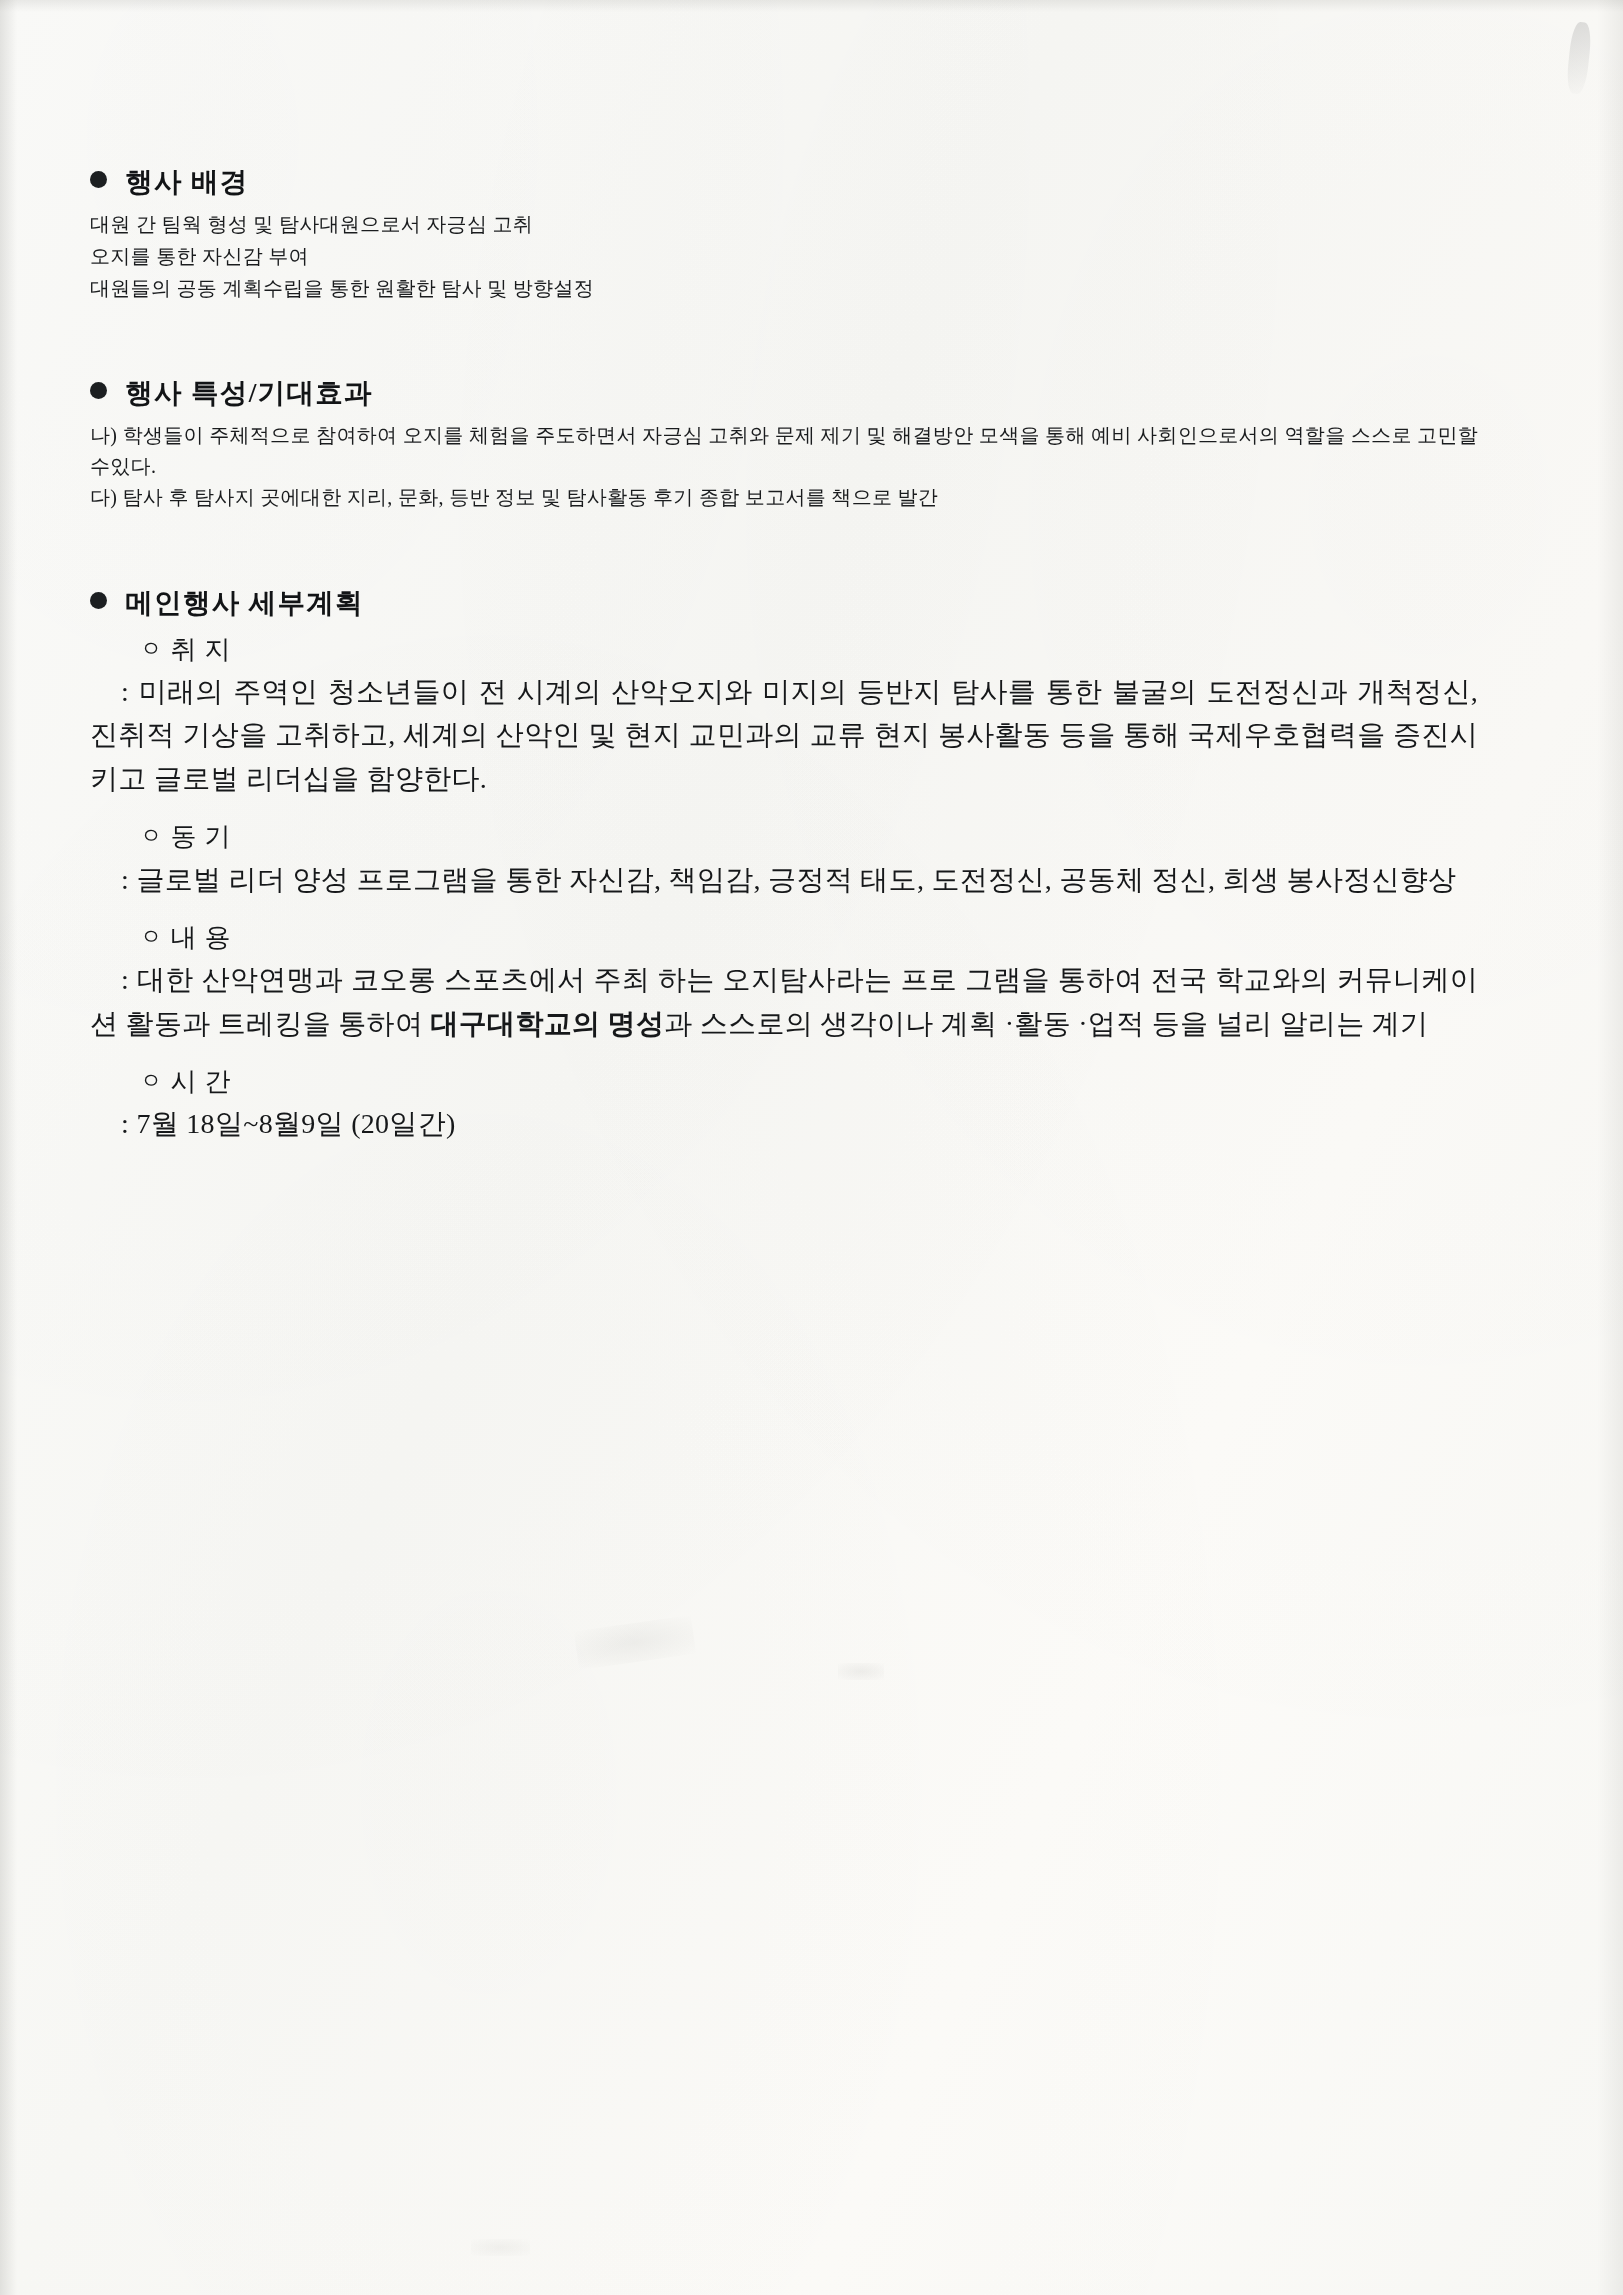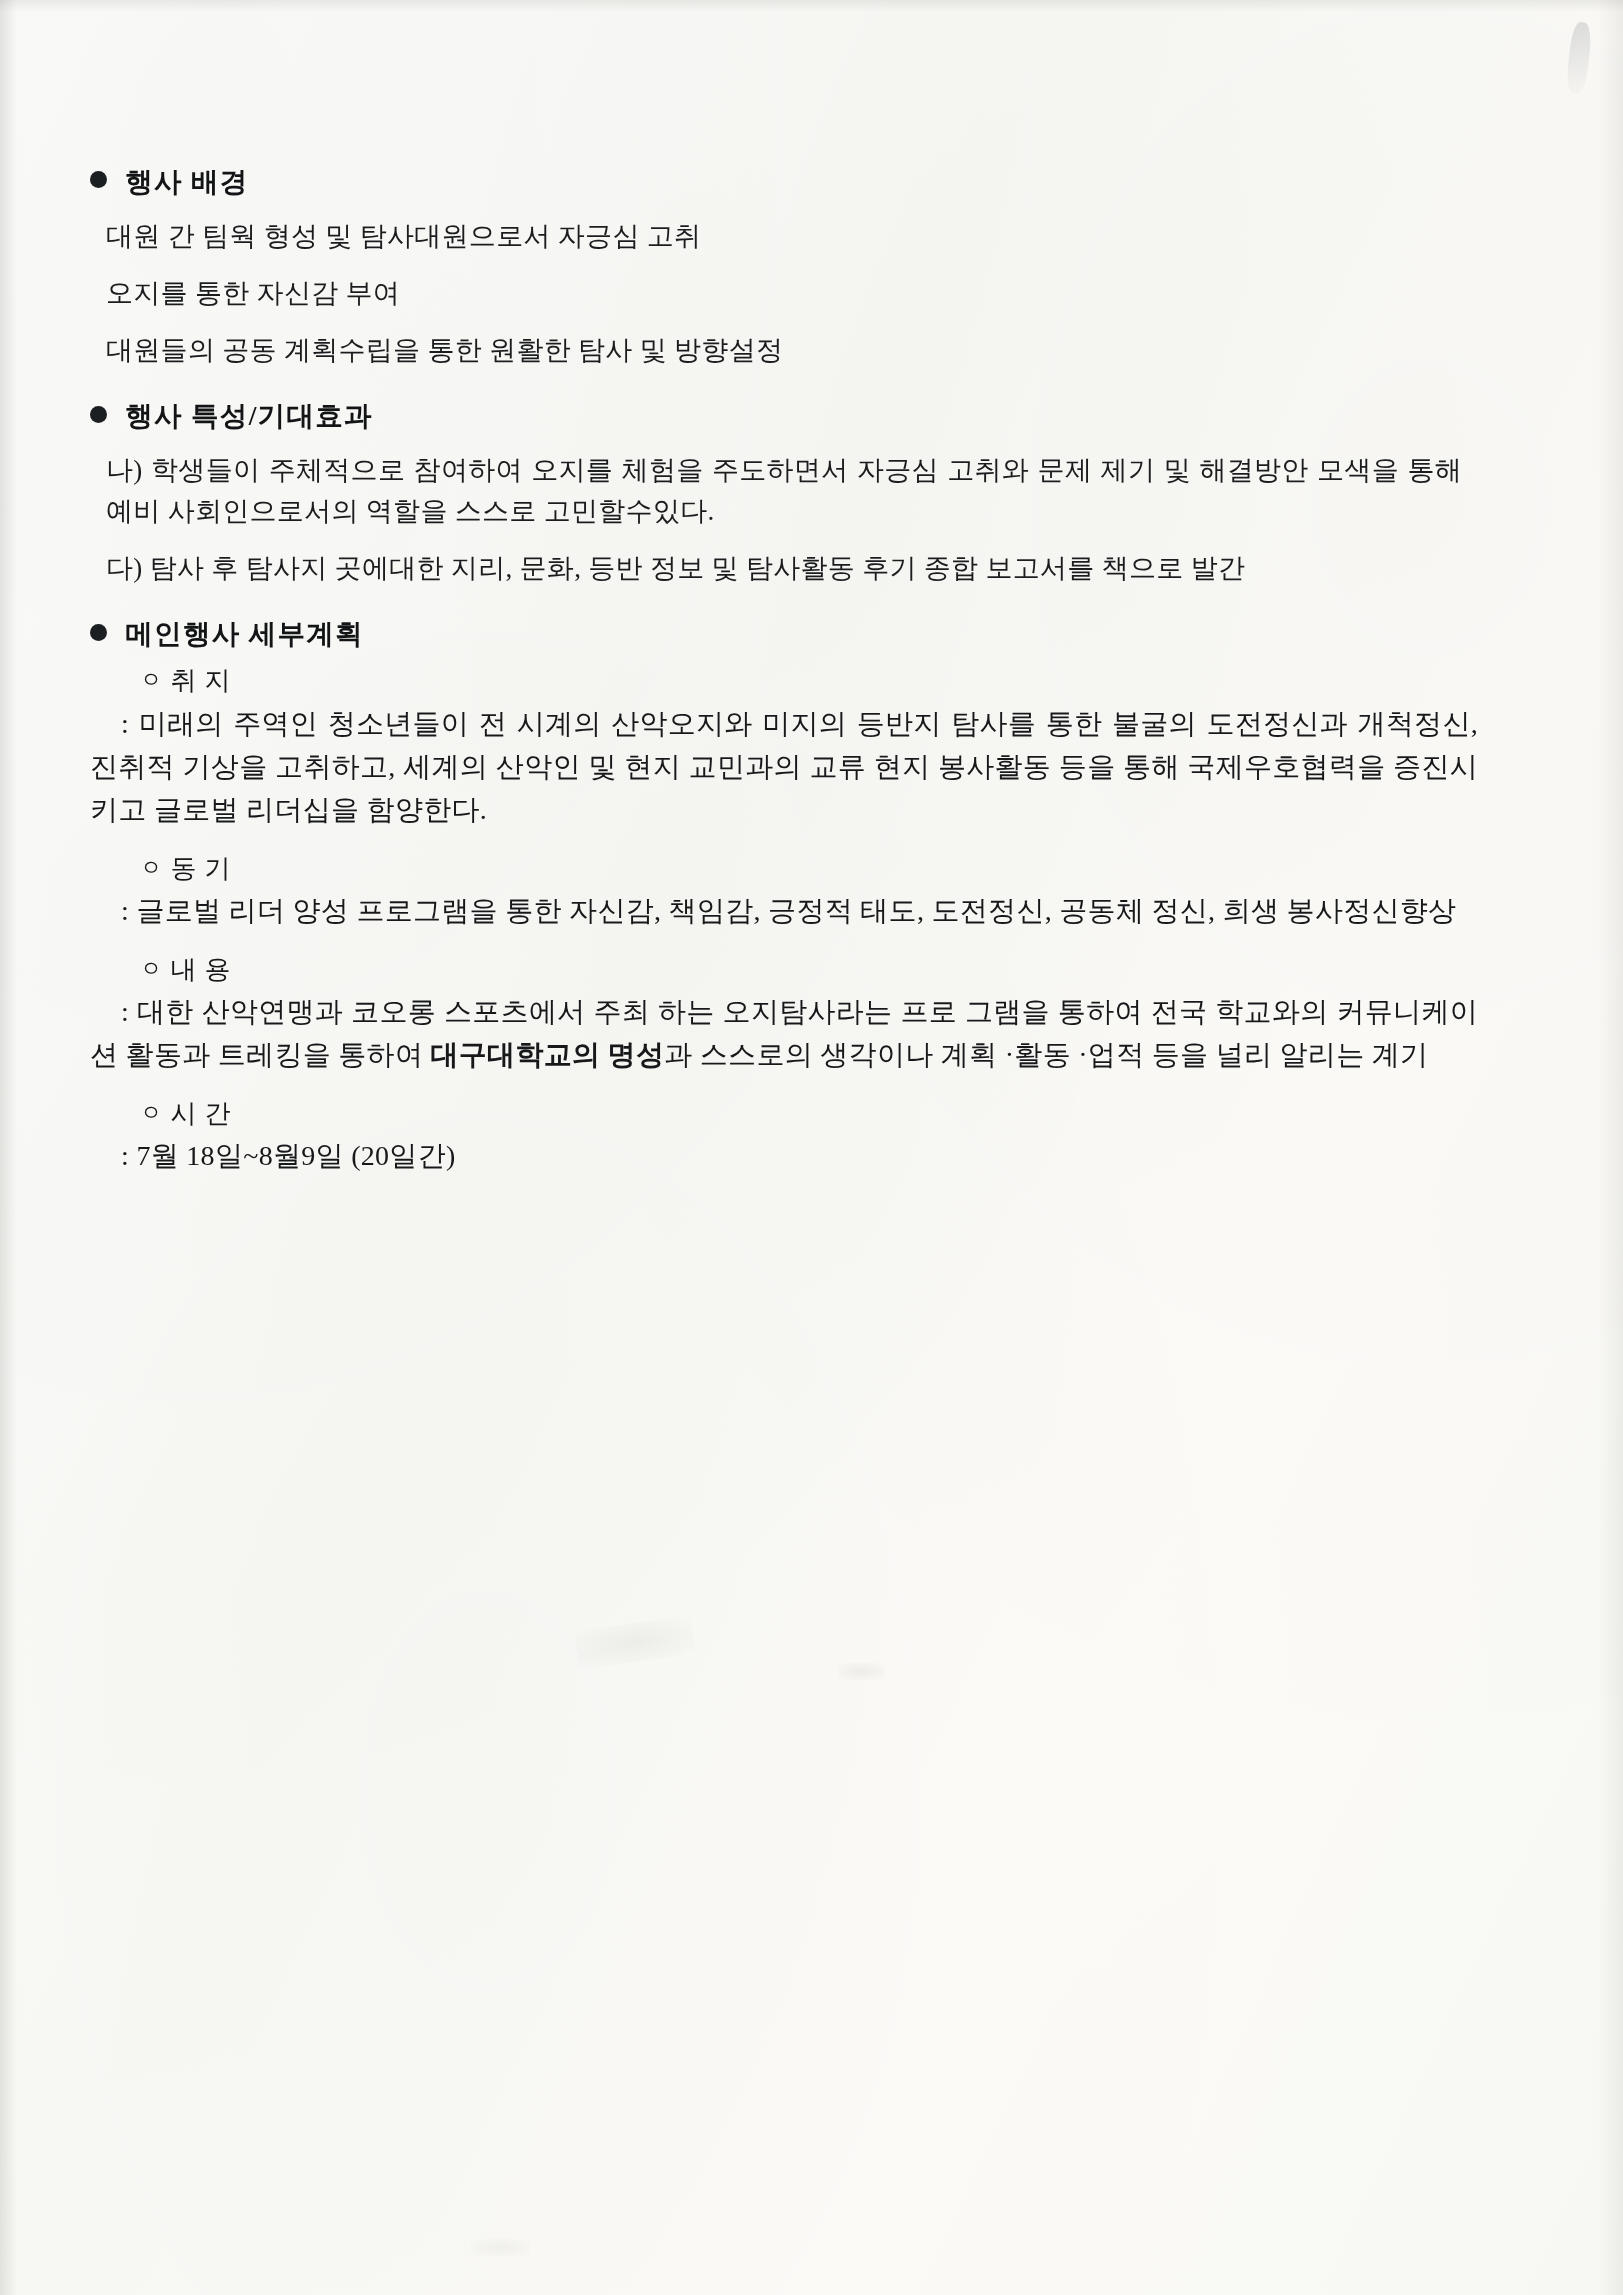--- a/index.html
+++ b/index.html
@@ -85,21 +85,21 @@
     top: 164px;
     width: 1388px;
     color: #16181a;
   }
 
   
   .section-head {
     display: flex;
     align-items: baseline;
     gap: 18.3px;
-    margin-top: 27px;
+    margin-top: 72px;
     margin-bottom: 9.2px;
   }
   .section-head:first-child { margin-top: 0; }
   .bullet-dot {
     display: inline-block;
     width: 17px;
     height: 17px;
     border-radius: 50%;
     background: #1c1f21;
     flex: 0 0 auto;
@@ -108,25 +108,25 @@
   }
   .section-title {
     font-size: 27.5px;
     font-weight: bold;
     letter-spacing: 1.3px;
     color: #121416;
     font-family: "Liberation Serif", serif;
   }
 
   .para {
-    font-size: 27px;
+    font-size: 20px;
     line-height: 1.52;
     letter-spacing: 0.3px;
     color: #1a1c1e;
-    margin: 16px;
+    margin: 0;
   }
   .para + .para { margin-top: 1.3px; }
 
   .block {
     margin-top: 5.2px;
   }
   .block .para {
     text-align: justify;
     text-justify: inter-character;
   }

